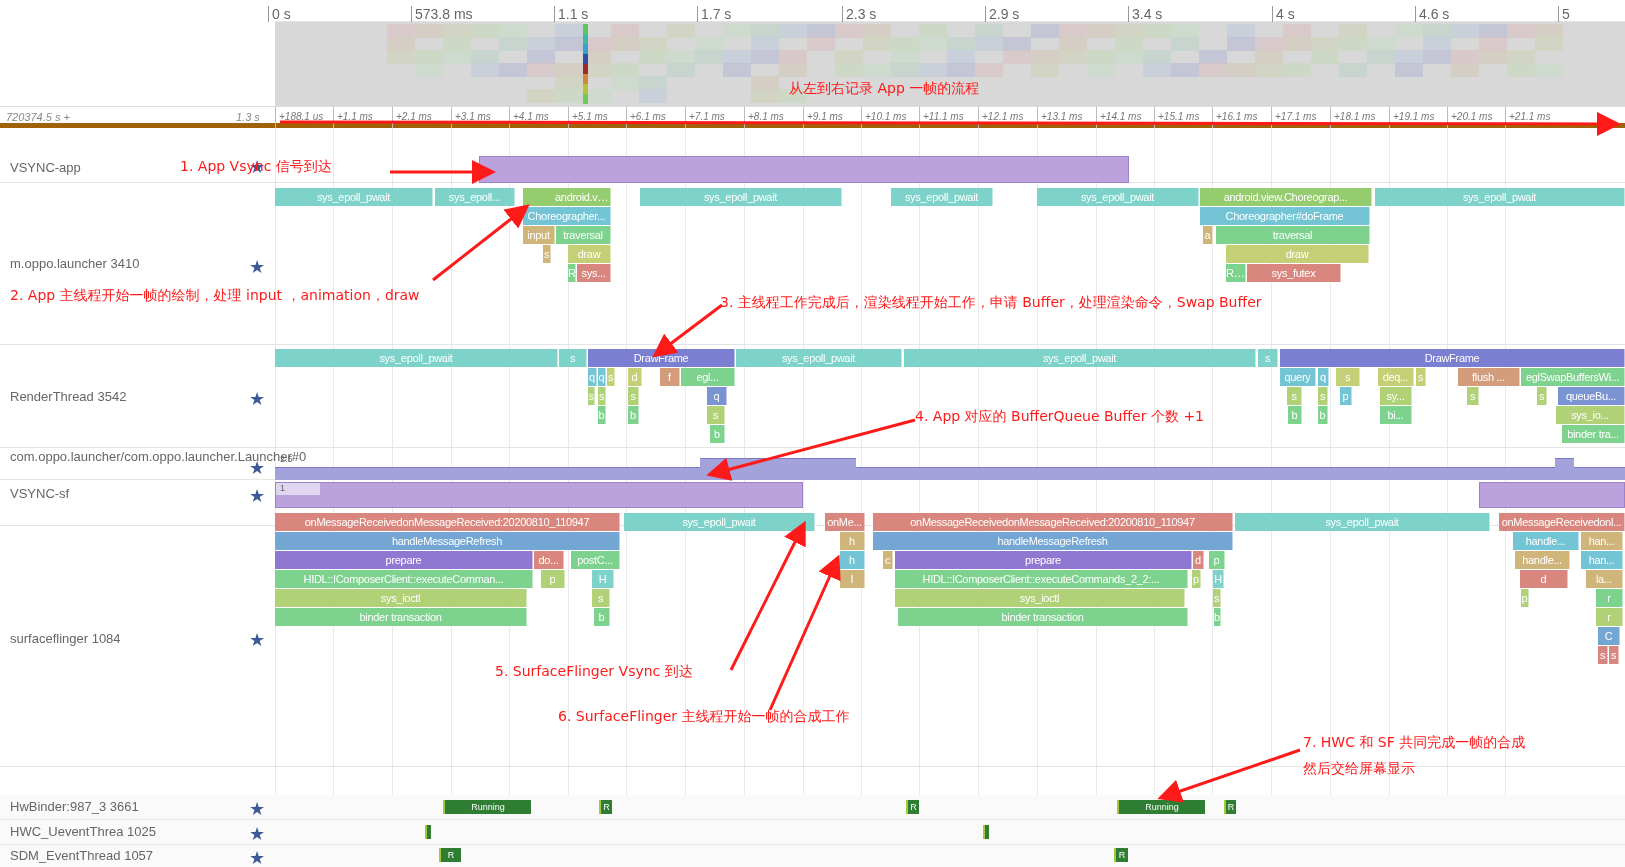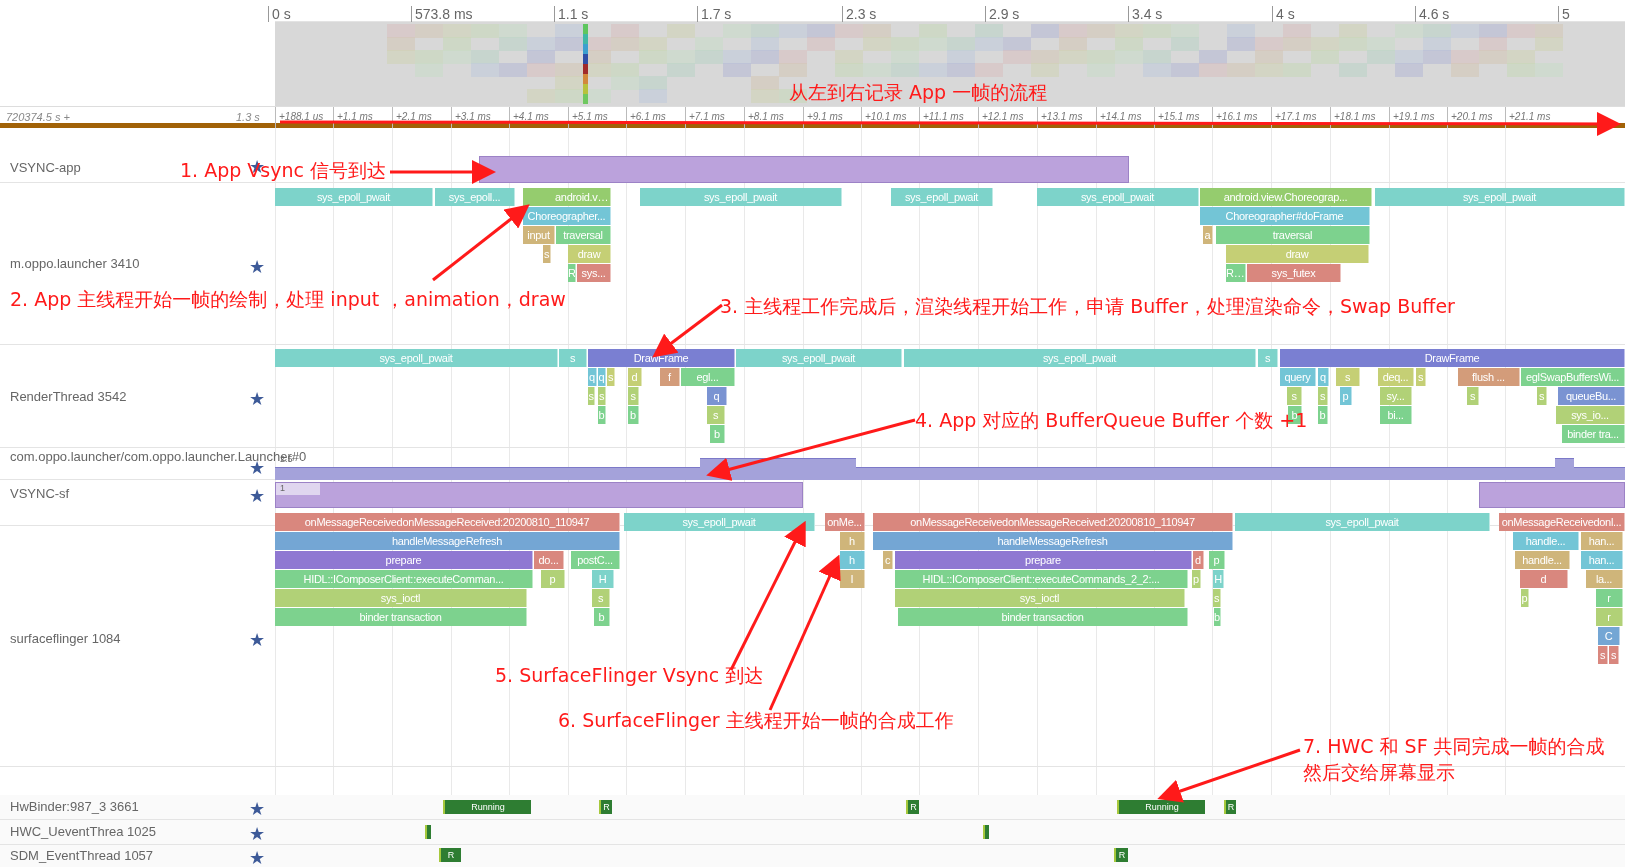--- a/index.html
+++ b/index.html
@@ -43,21 +43,21 @@
   .c-violet { background: #8f78d2; }
   .c-brown { background: #d39c7a; }
   .c-slate { background: #7a93d2; }
 
   .vsync-box { position: absolute; background: #bba2dc; border: 1px solid #9c82c6; }
   .counter-fill { position: absolute; background: #a4a2da; border-top: 1px solid #7c79c8; }
 
   .state { position: absolute; height: 14px; background: #2e7d32; color: #fff; font-size: 9px; line-height: 14px; text-align: center; border-left: 2px solid #a6c83c; }
 
   
-  .anno { position: absolute; color: #ff1a1a; font-size: 19px; white-space: nowrap; font-family: "DejaVu Sans", sans-serif; }
+  .anno { position: absolute; color: #ff1a1a; font-size: 14px; white-space: nowrap; font-family: "DejaVu Sans", sans-serif; }
   svg.arrows { position: absolute; left: 0; top: 0; pointer-events: none; }
 </style>
 </head>
 <body>
 
 <div id="overview-ruler" class="abs">
     <span class="ov-tick" style="left: -7px;">0 s</span>
     <span class="ov-tick" style="left: 136px;">573.8 ms</span>
     <span class="ov-tick" style="left: 279px;">1.1 s</span>
     <span class="ov-tick" style="left: 422px;">1.7 s</span>

